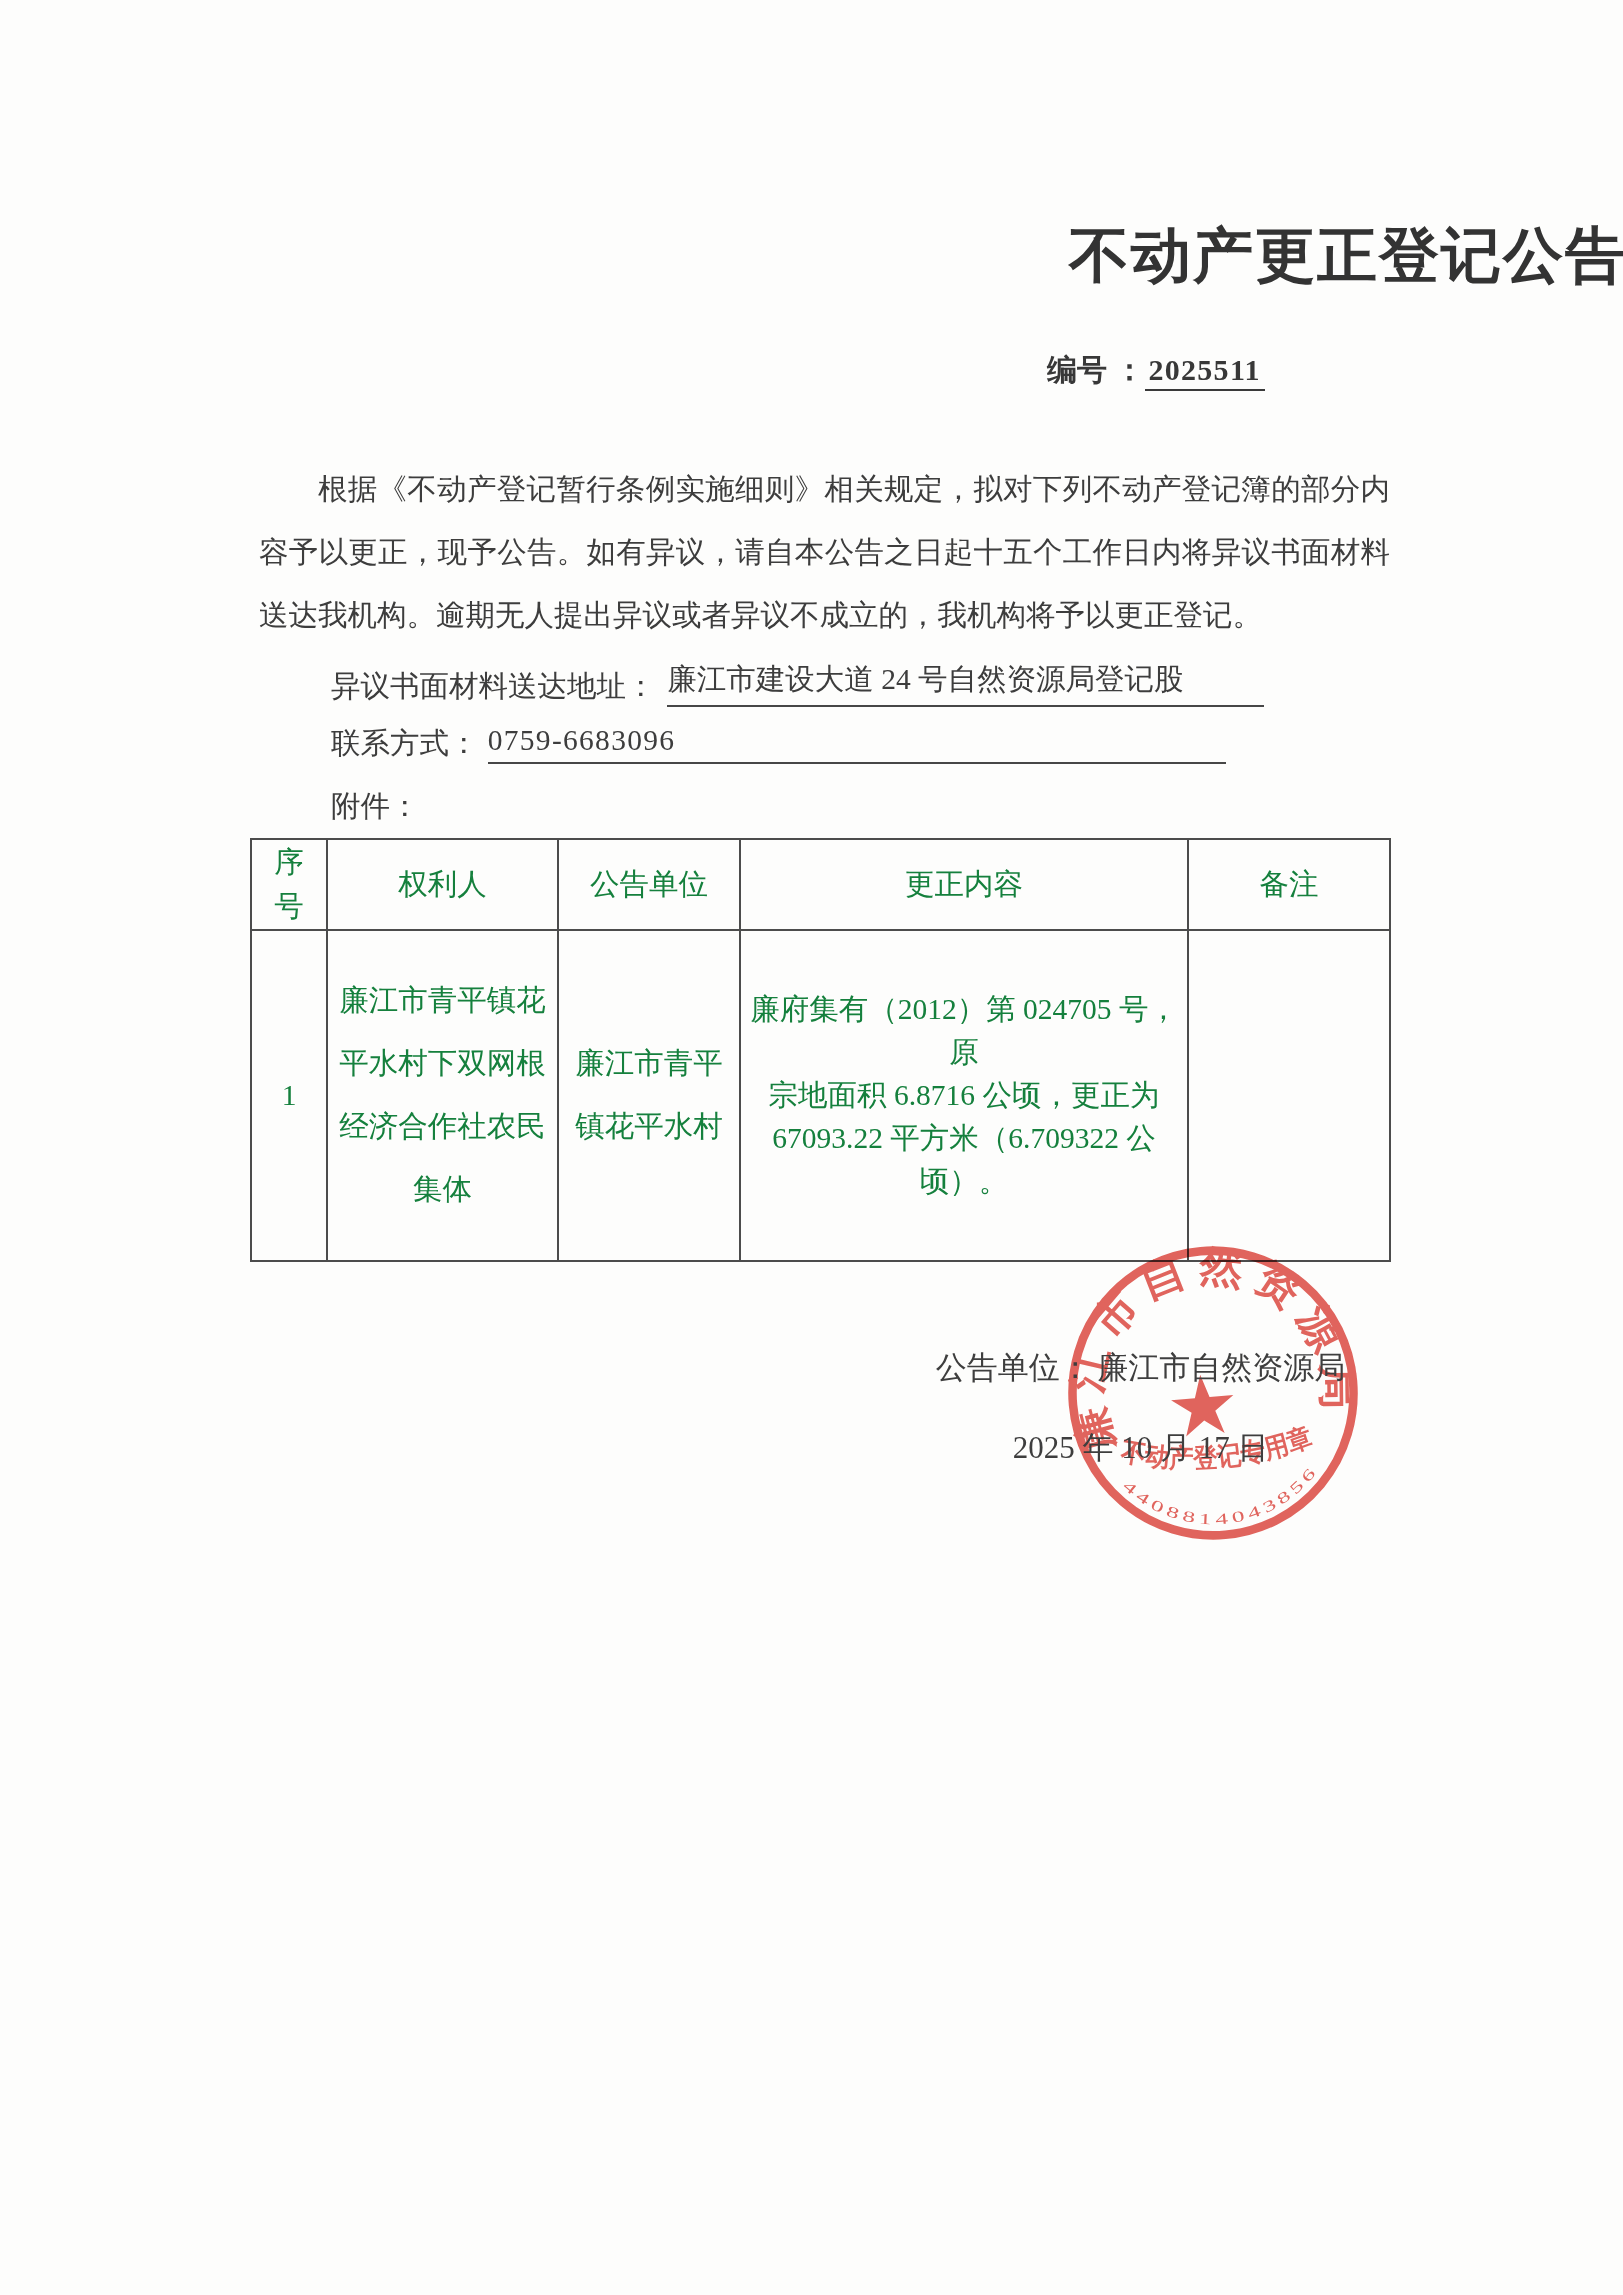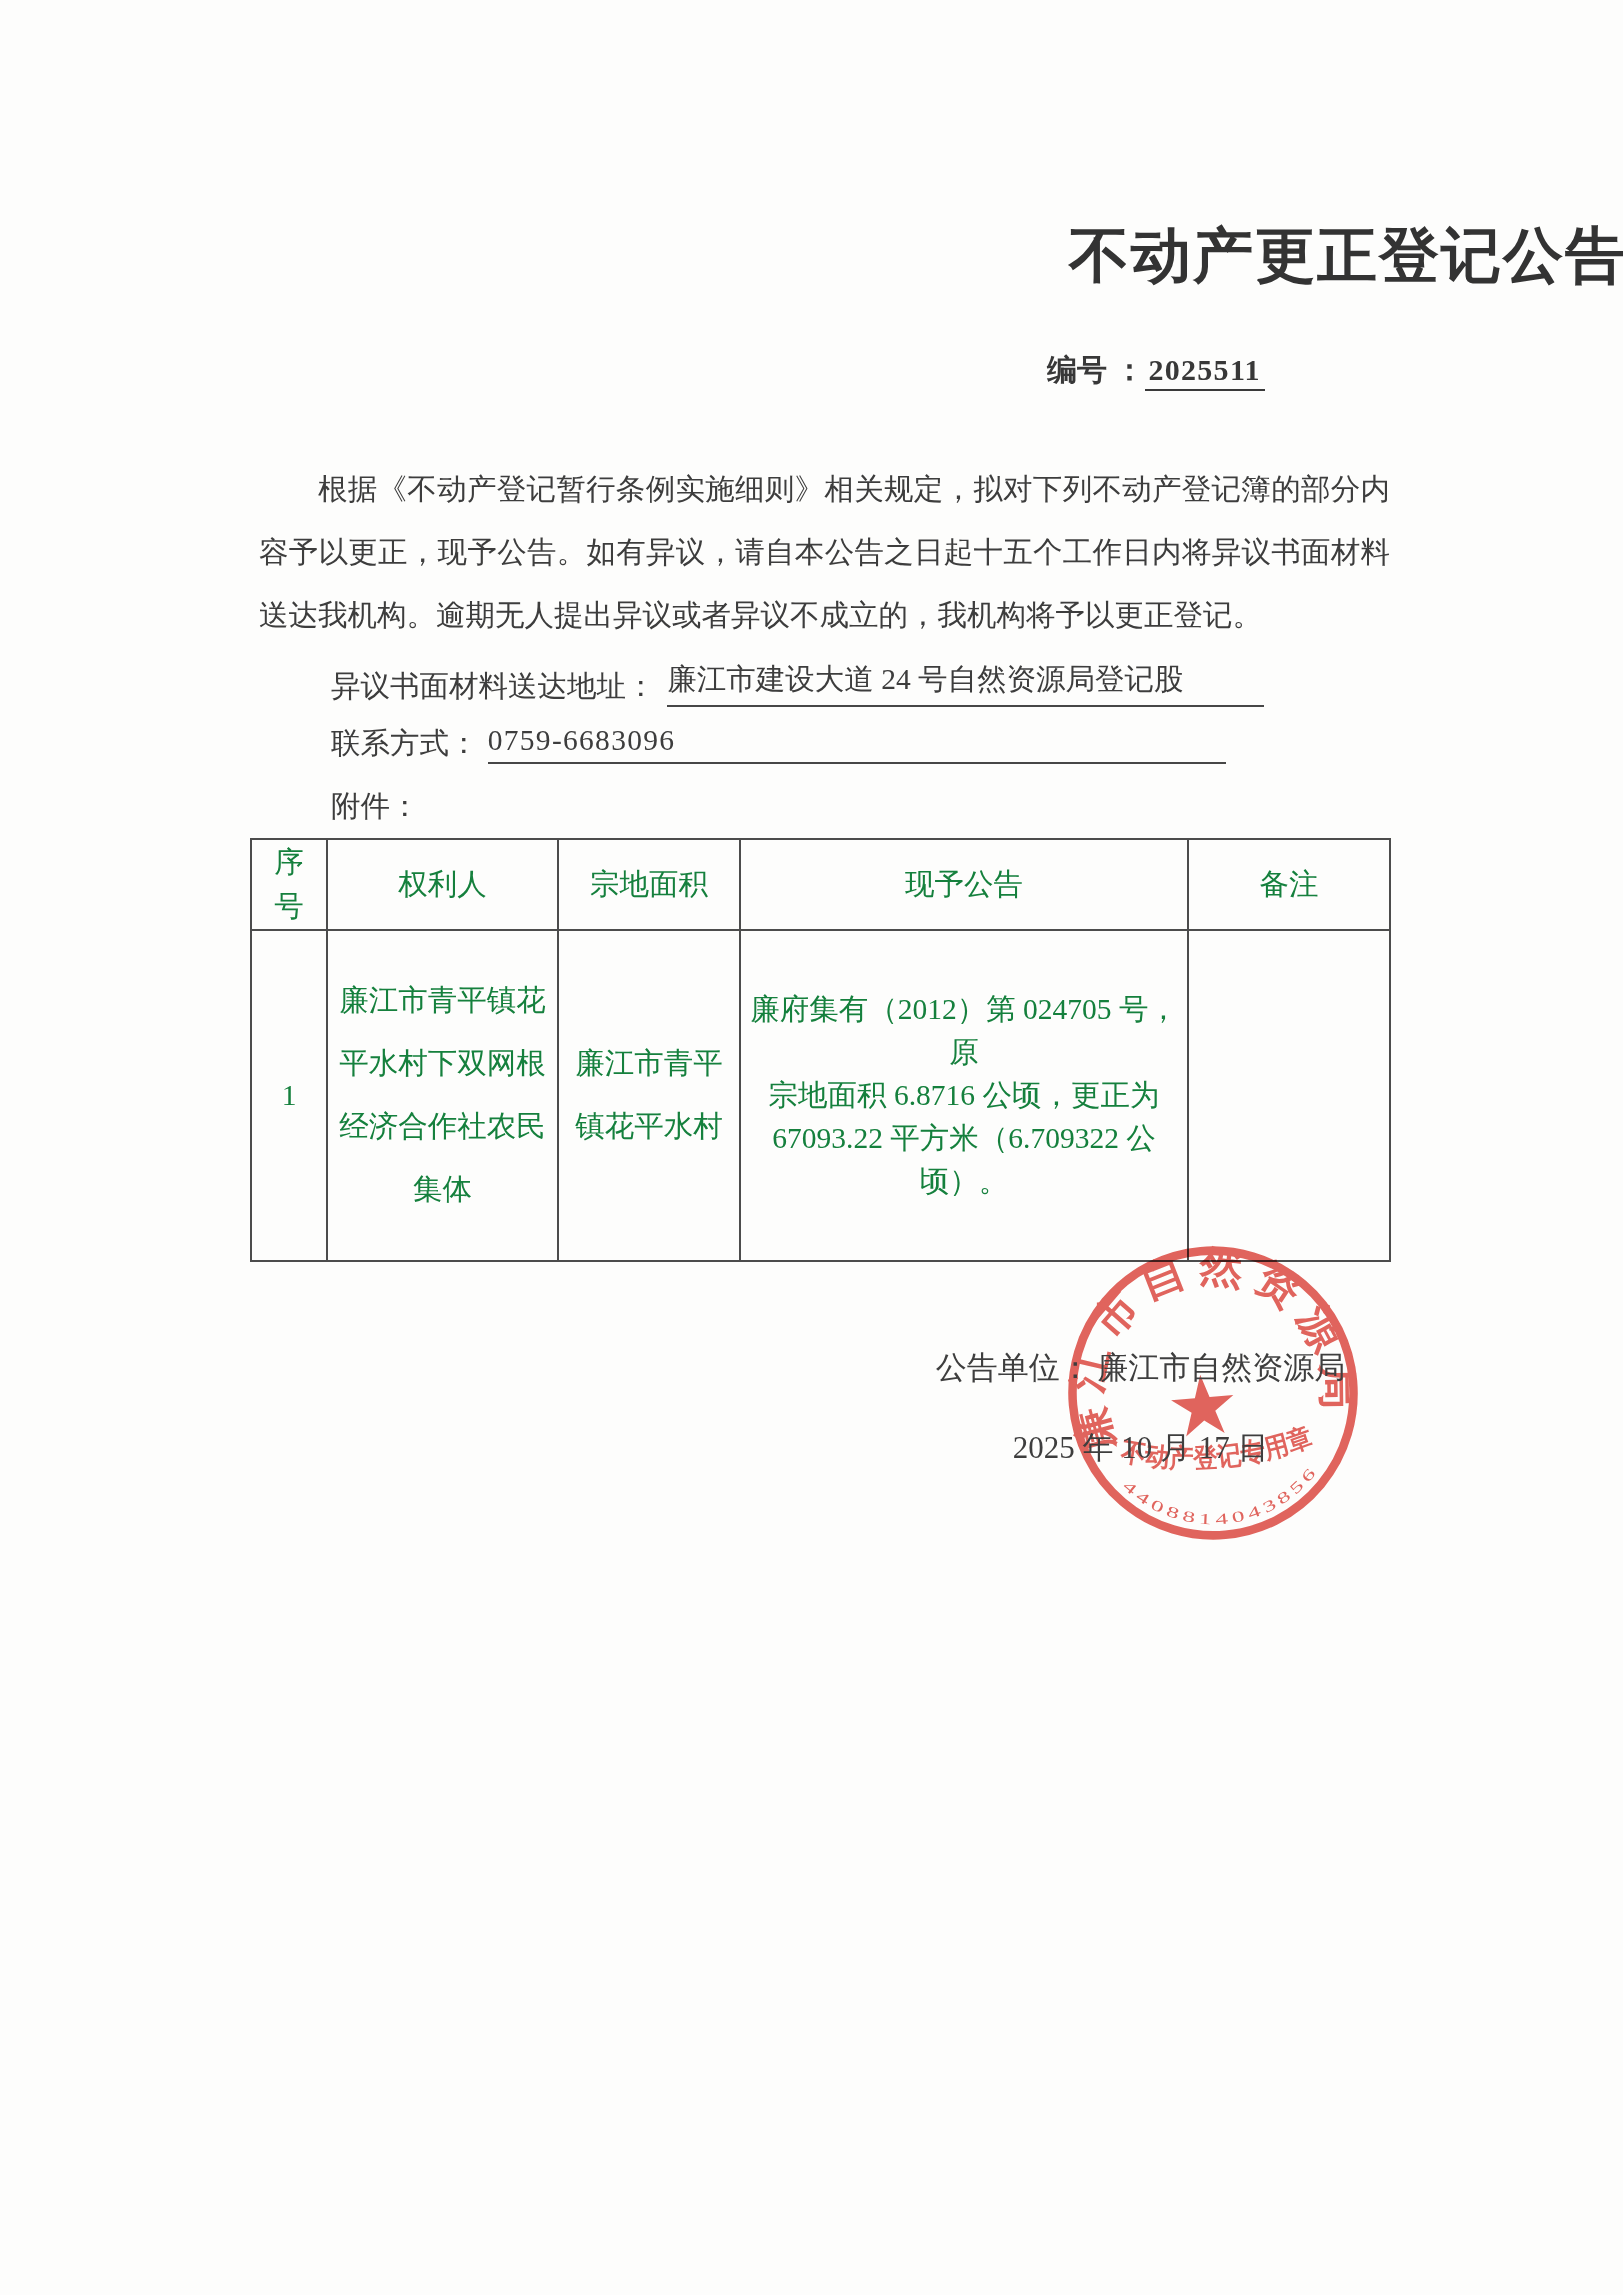--- a/index.html
+++ b/index.html
@@ -159,22 +159,22 @@
       <col style="width:76px">
         <col style="width:231px">
         <col style="width:182px">
         <col style="width:448px">
         <col style="width:202px">
     </colgroup>
     <tbody>
         <tr class="header-row">
       <th><span class="vertical-wrap">序号</span></th>
       <th>权利人</th>
-      <th>宗地面积</th>
-      <th>现予公告</th>
+      <th>公告单位</th>
+      <th>更正内容</th>
       <th>备注</th>
     </tr>
     <tr class="body-row">
       <td class="cell-index">1</td>
       <td class="cell-holder">廉江市青平镇花
 平水村下双网根
 经济合作社农民
 集体</td>
       <td class="cell-location">廉江市青平
 镇花平水村</td>

